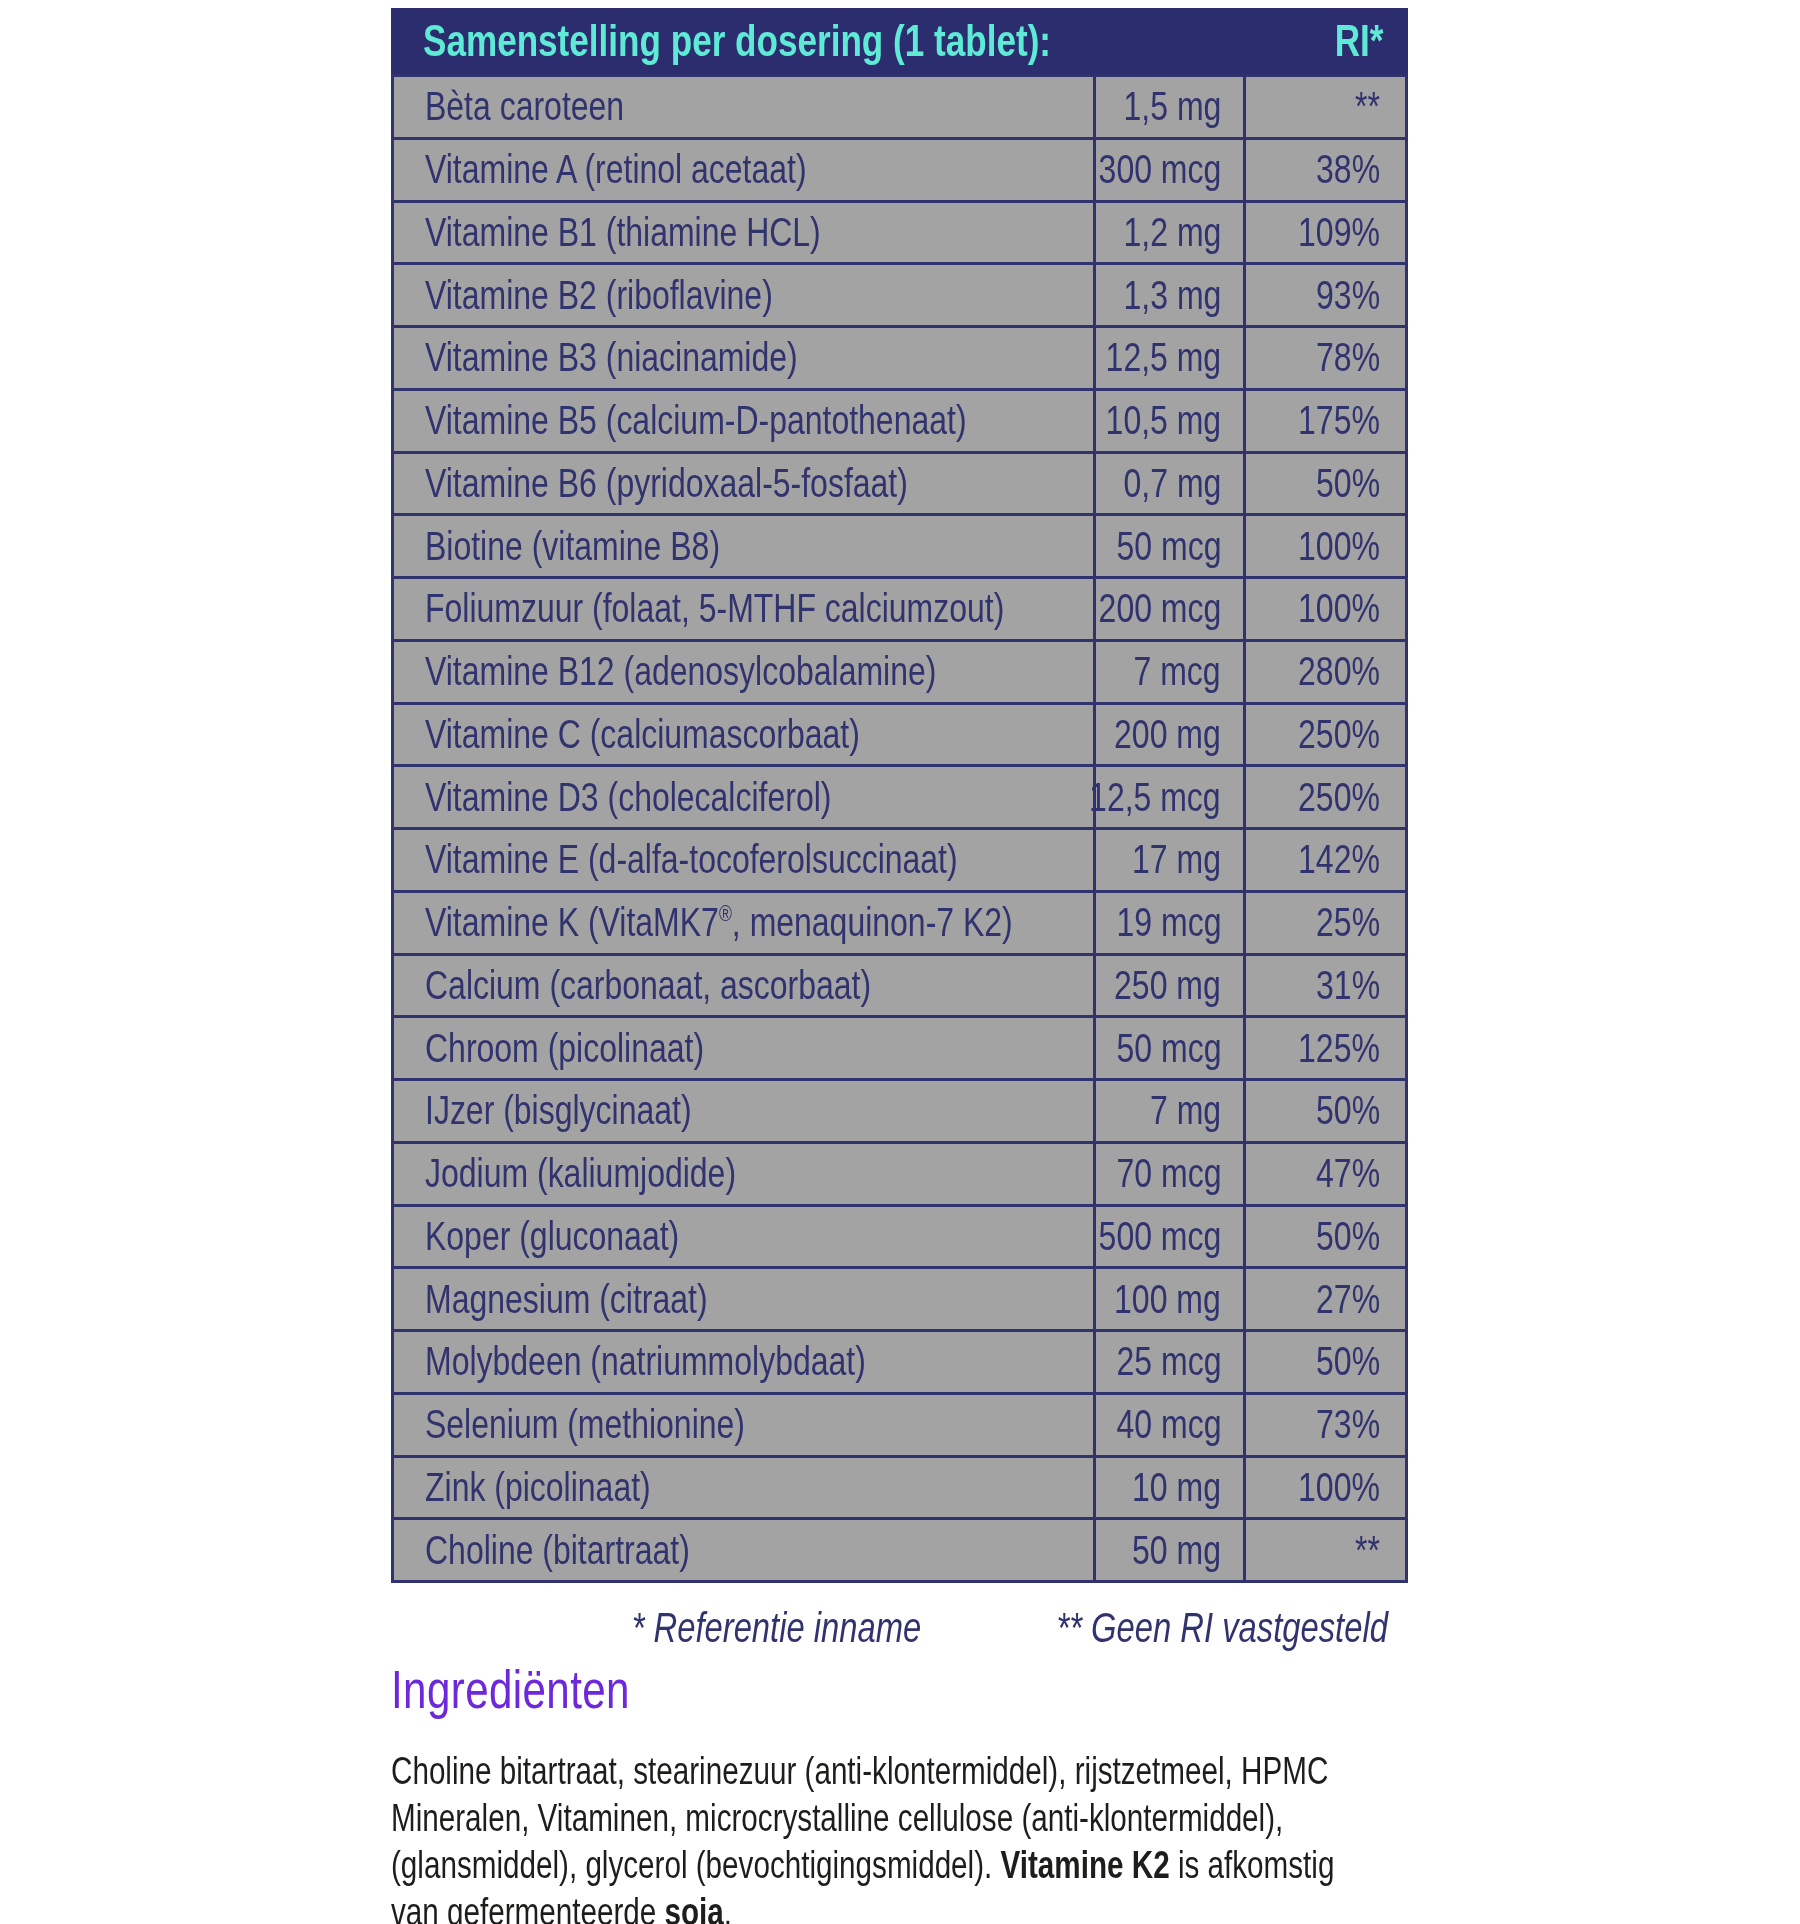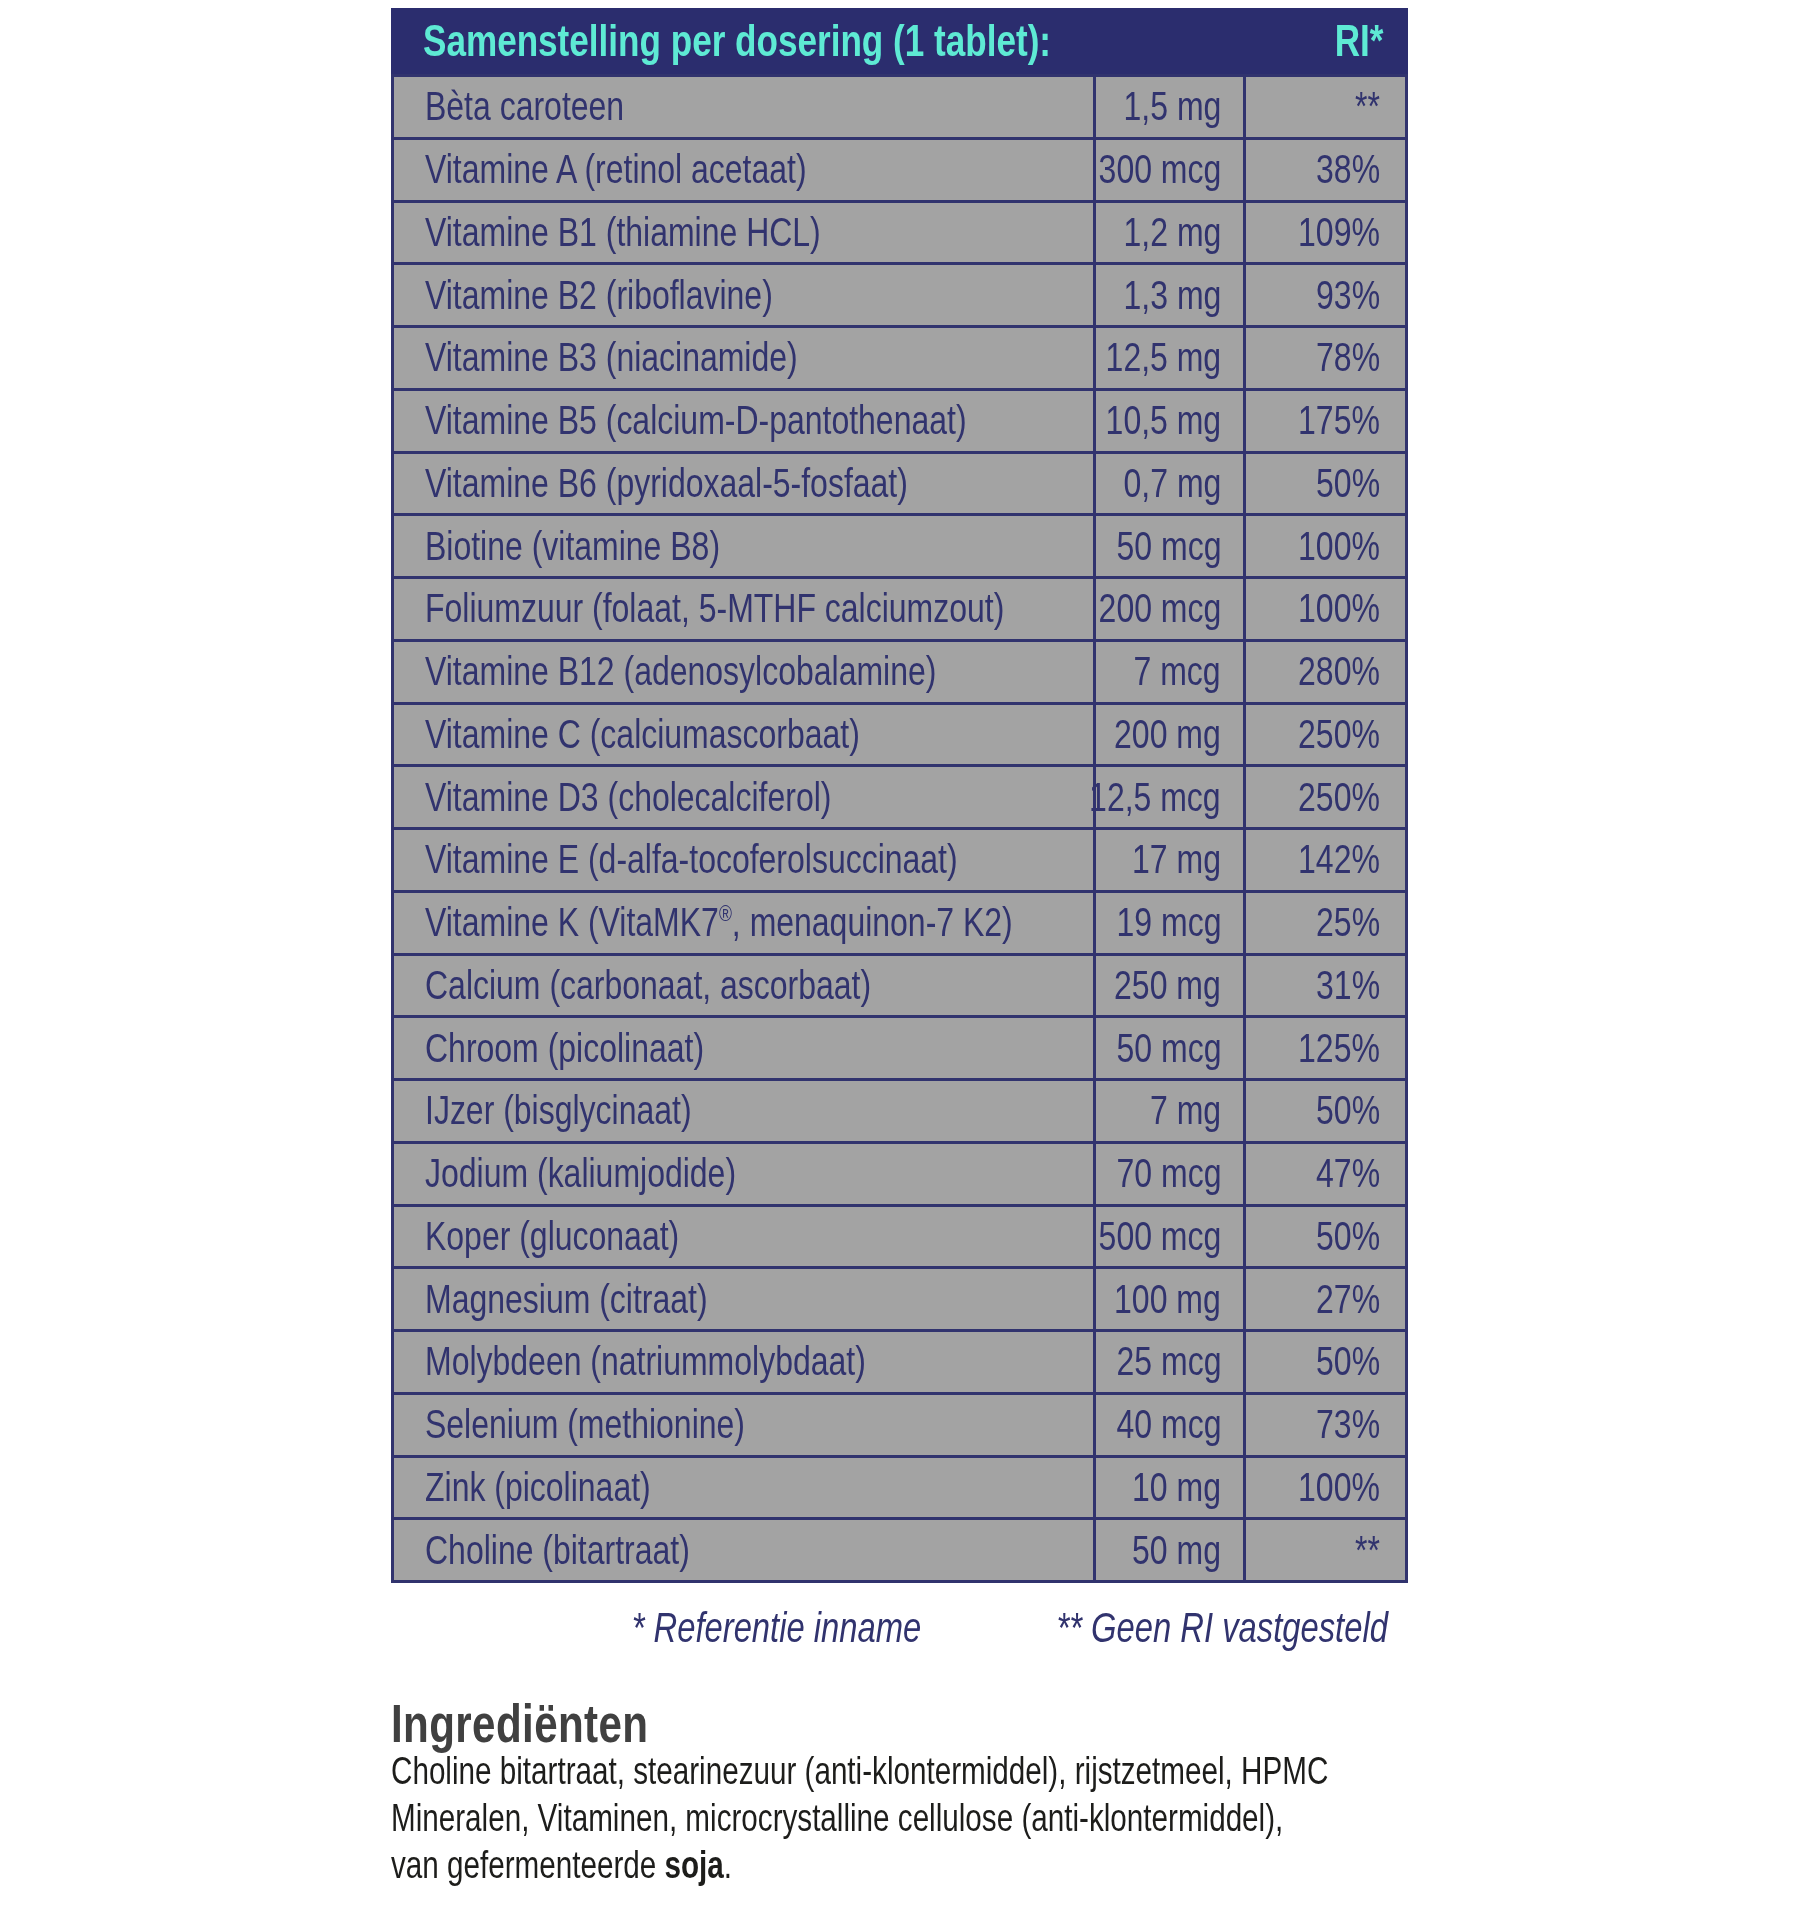--- a/index.html
+++ b/index.html
@@ -38,21 +38,21 @@
   sup{font-size:55%;vertical-align:super;line-height:0;}
 
   .footnote{
     position:absolute;left:371px;top:1604px;width:1017px;
     text-align:right;font-style:italic;font-size:42px;color:var(--navy);
   }
   .footnote .gap{margin-left:42px;}
 
   .ing-heading{
     position:absolute;left:391px;top:1658px;
-    font-size:54px;font-weight:bold;color:#404040;letter-spacing:0.5px;margin-top:34px;
+    font-size:54px;font-weight:normal;color:#6d28d9;letter-spacing:0.5px;
   }
   .ing-par{
     position:absolute;left:391px;top:1748px;
     font-size:38px;line-height:47px;color:var(--ink);
   }
   .ing-par .line{height:47px;white-space:nowrap;}
   .seg-b{font-weight:bold;}
 </style>
 </head>
 <body>
@@ -358,14 +358,15 @@
   <span class="cond-r">* Referentie inname</span><span class="cond-r gap">** Geen RI vastgesteld</span>
 </div>
 
 <div class="ing-heading">
   <span class="cond">Ingrediënten</span>
 </div>
 
 <div class="ing-par" id="ing-par">
     <div class="line"><span class="cond"><span class="">Choline bitartraat, stearinezuur (anti-klontermiddel), rijstzetmeel, HPMC</span></span></div>
     <div class="line"><span class="cond"><span class="">Mineralen, Vitaminen, microcrystalline cellulose (anti-klontermiddel),</span></span></div>
+    <div class="line"><span class="cond"><span class="">(glansmiddel), glycerol (bevochtigingsmiddel). </span><span class="seg-b">Vitamine K2</span><span class=""> is afkomstig</span></span></div>
     <div class="line"><span class="cond"><span class="">van gefermenteerde </span><span class="seg-b">soja</span><span class="">.</span></span></div>
   </div>
 
 </body></html>

